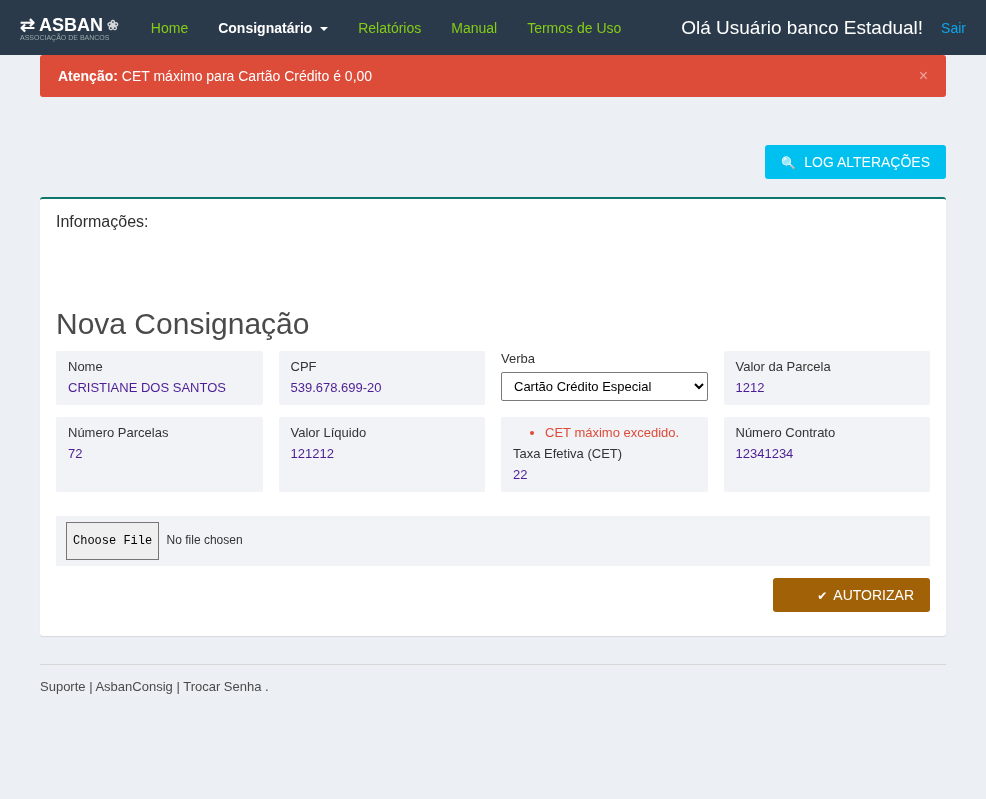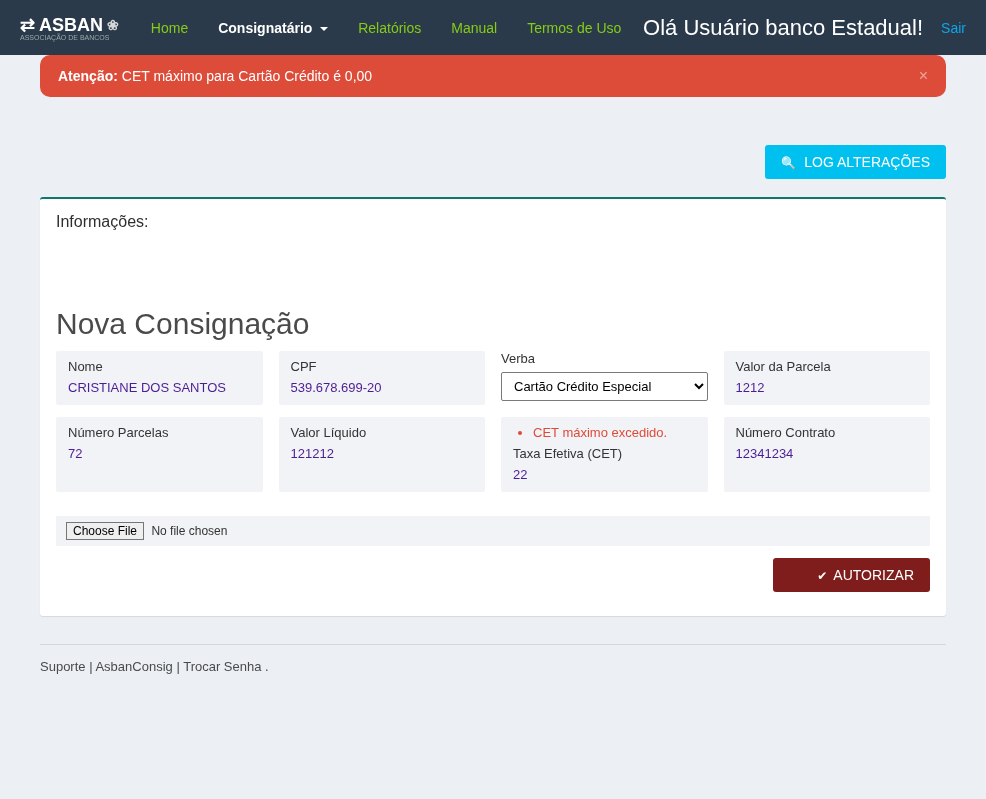--- a/index.html
+++ b/index.html
@@ -62,38 +62,38 @@
   border-left: 4px solid transparent;
 }
 .navbar-right {
   margin-left: auto;
   display: flex;
   align-items: center;
   gap: 18px;
 }
 .greeting {
   color: #fff;
-  font-size: 22px;
+  font-size: 19px;
   font-weight: 500;
 }
 .logout {
   color: #0ea5e9;
   font-size: 14px;
   cursor: pointer;
 }
 
 .content-wrapper {
   padding: 0 40px 20px;
 }
 
 .alert-danger {
   background: #dd4b39;
   color: #fff;
   padding: 12px 18px;
-  border-radius: 10px;
+  border-radius: 3px;
   margin-top: 0;
   display: flex;
   align-items: center;
   justify-content: space-between;
 }
 .alert-danger .close {
   color: rgba(255,255,255,0.5);
   cursor: pointer;
   font-size: 16px;
 }
@@ -109,21 +109,21 @@
   border-radius: 3px;
   padding: 9px 16px;
   font-size: 14px;
   cursor: pointer;
   display: inline-flex;
   align-items: center;
   gap: 6px;
   font-weight: 500;
 }
 .btn-info { background: #00c0ef; color: #fff; gap: 8px; }
-.btn-success { background: #7f1d1d; color: #fff; padding-left: 44px; }
+.btn-success { background: #a16207; color: #fff; padding-left: 44px; }
 
 .box {
   background: #fff;
   border-radius: 3px;
   border-top: 2px solid #0f766e;
   box-shadow: 0 1px 1px rgba(0,0,0,0.1);
 }
 .box-header {
   padding: 14px 16px;
   border-bottom: 0;
@@ -171,34 +171,34 @@
   border: 1px solid #7a7a7a;
   background: #fff;
   padding: 5px 8px;
   font-size: 13px;
   border-radius: 2px;
 }
 .error-bullet {
   color: #dd4b39;
   font-size: 13px;
   list-style: disc;
-  margin-left: 20px;
+  margin-left: 32px;
   margin-bottom: 6px;
 }
 .file-row {
   background: #f2f3f6;
   padding: 6px 10px;
   font-size: 12px;
 }
 .file-btn {
   background: #efefef;
   border: 1px solid #767676;
-  padding: 1px 6px;
+  padding: 11px 6px;
   font-size: 12px;
-  font-family: Liberation Sans, sans-serif;
+  font-family: Liberation Mono, monospace;
   cursor: pointer;
 }
 .file-text {
   font-size: 12px;
   color: #333;
   margin-left: 4px;
 }
 .action-row {
   display: flex;
   justify-content: flex-end;

